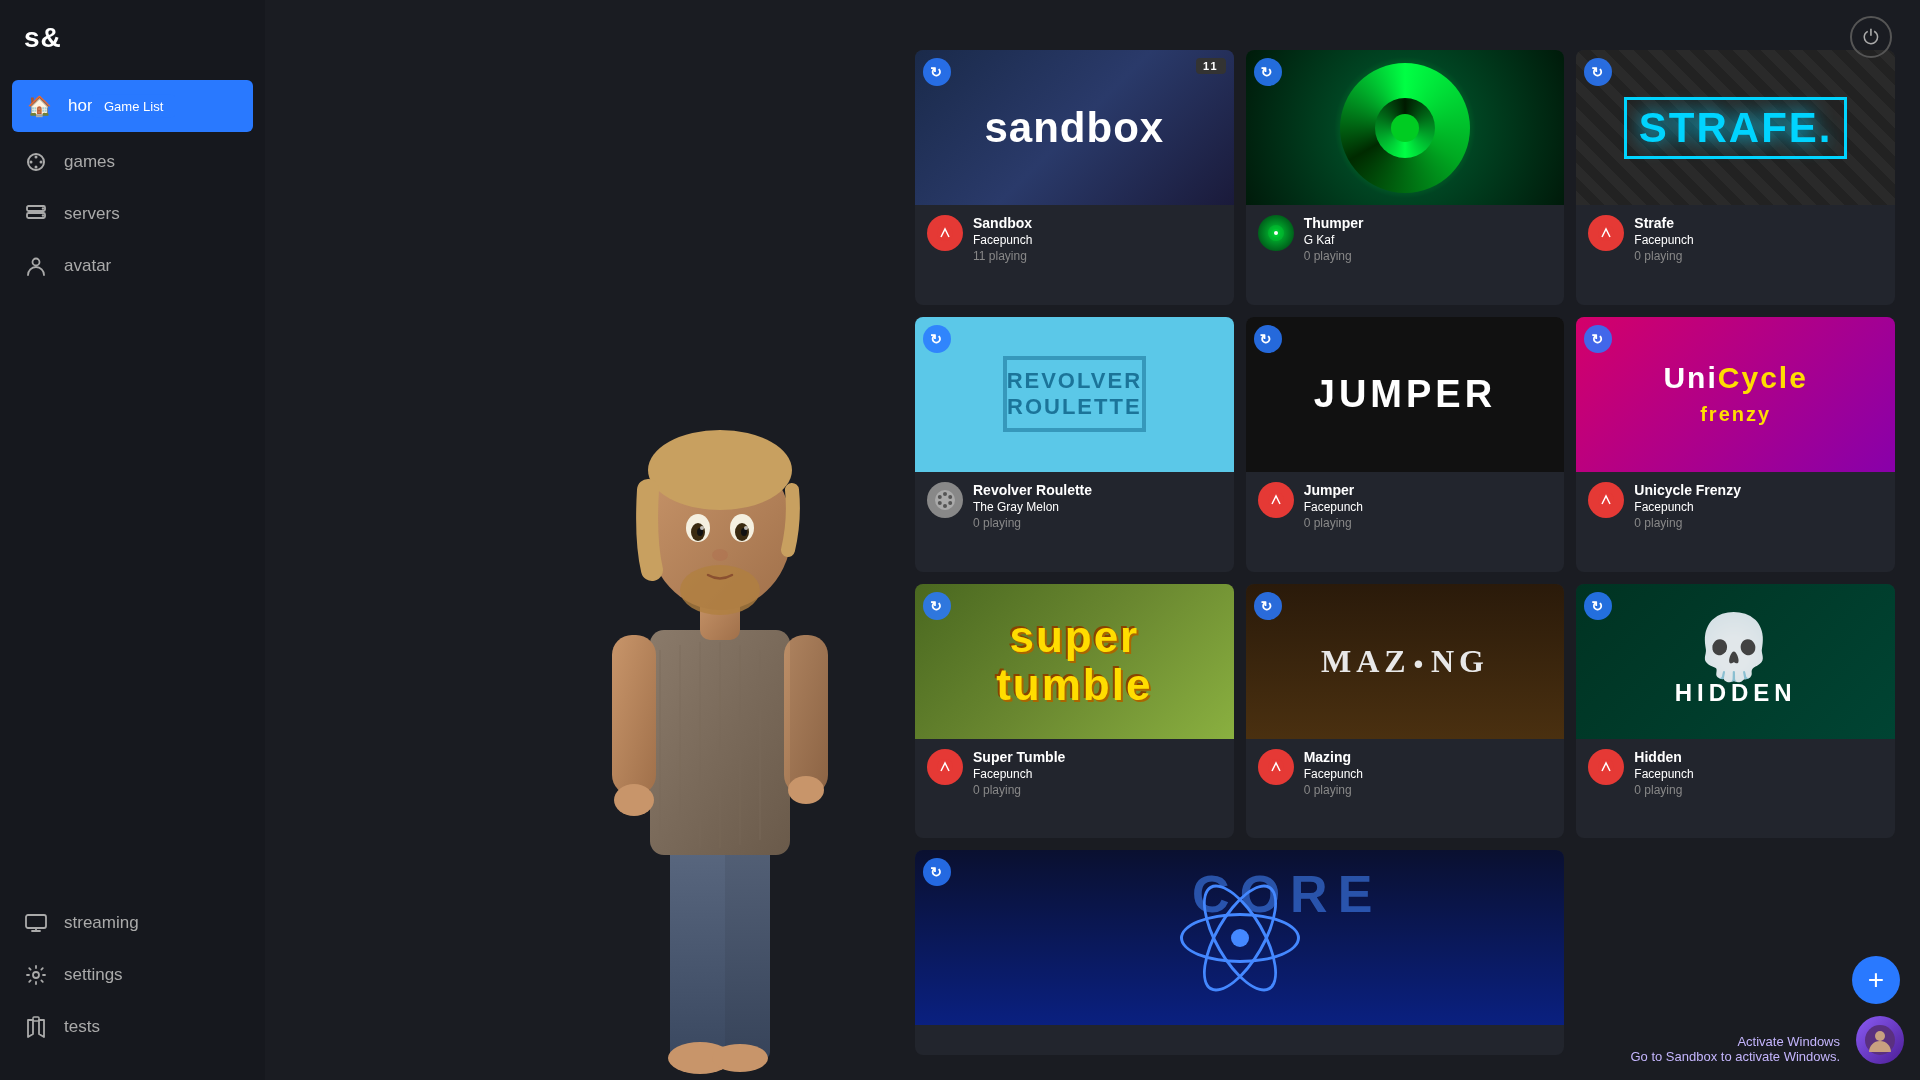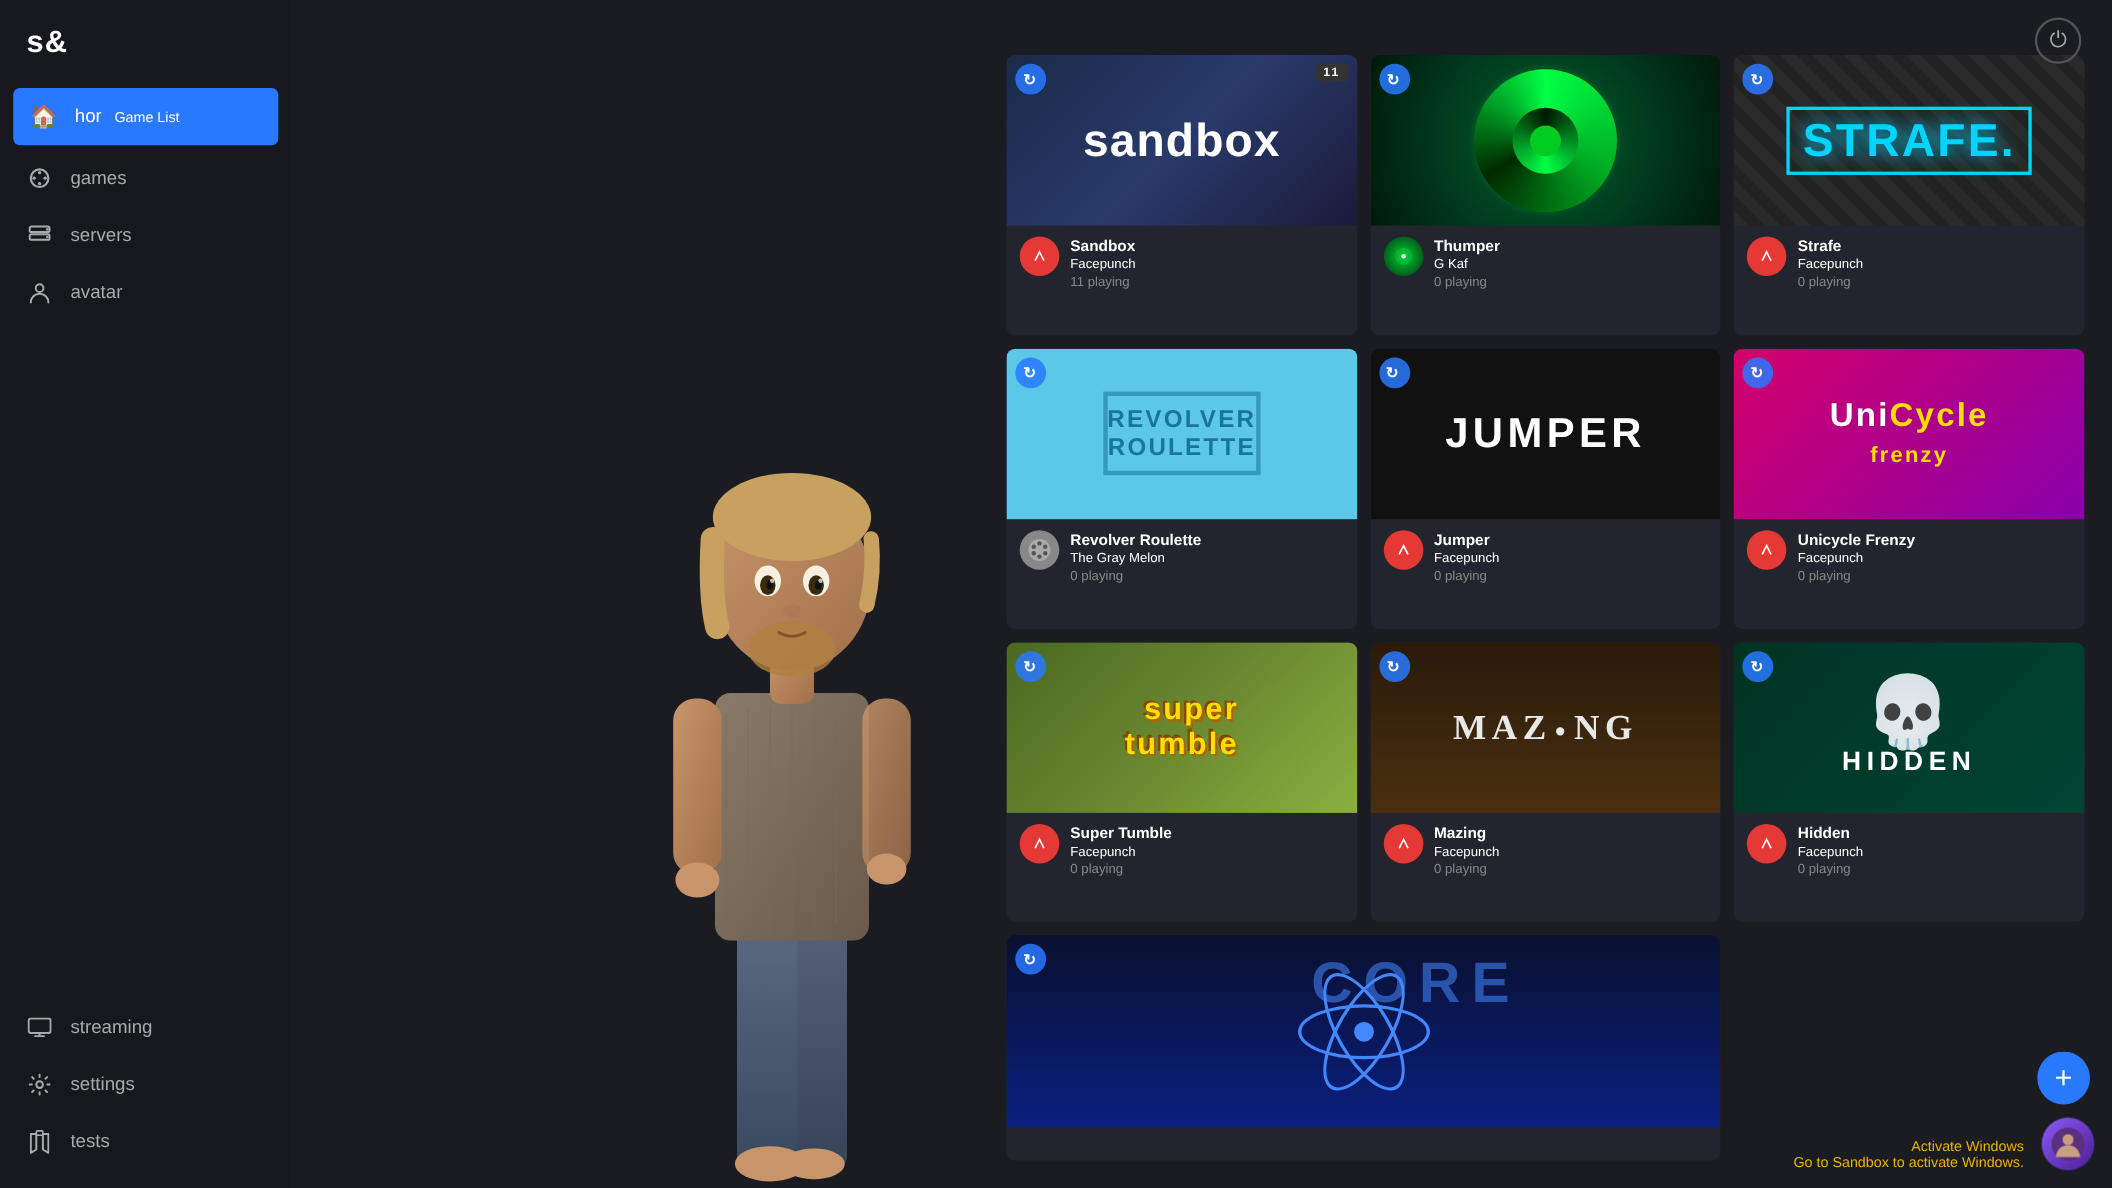--- a/index.html
+++ b/index.html
@@ -77,21 +77,21 @@
       background: #2979ff;
       color: #fff;
       padding: 4px 12px;
       border-radius: 4px;
       font-size: 13px;
       white-space: nowrap;
       z-index: 100;
     }
 
     .sidebar-bottom {
-      padding: 0 0 16px 0;
+      padding: 0 0 27px 0;
       display: flex;
       flex-direction: column;
     }
 
     
     .main {
       flex: 1;
       display: flex;
       flex-direction: column;
       overflow: hidden;
@@ -285,24 +285,24 @@
       letter-spacing: 4px;
     }
     .thumb-unicycle {
       background: linear-gradient(135deg, #d4006a 0%, #8800aa 100%);
     }
 
     .thumb-supertumble {
       background: linear-gradient(135deg, #4a6820 0%, #6a8830 50%, #8ab040 100%);
     }
     .supertumble-text {
-      font-size: 28px;
+      font-size: 44px;
       font-weight: 900;
       color: #ffdd00;
-      text-align: right;
+      text-align: center;
       text-shadow: 2px 2px 0 #aa6600, -2px -2px 0 #884400;
       font-family: Arial Black, sans-serif;
       line-height: 1.1;
     }
     .thumb-mazing {
       background: linear-gradient(180deg, #2a1a0a 0%, #4a3010 100%);
     }
 
     .thumb-hidden {
       background: linear-gradient(135deg, #003322 0%, #004433 100%);
@@ -352,21 +352,21 @@
       color: #aaa;
       cursor: pointer;
     }
 
     
     .activation-notice {
       position: fixed;
       bottom: 16px;
       right: 80px;
       text-align: right;
-      color: #eab308;
+      color: #c4b5fd;
       font-size: 13px;
       z-index: 50;
     }
 
     
     .user-avatar-btn {
       position: fixed;
       bottom: 16px;
       right: 16px;
       width: 48px;

